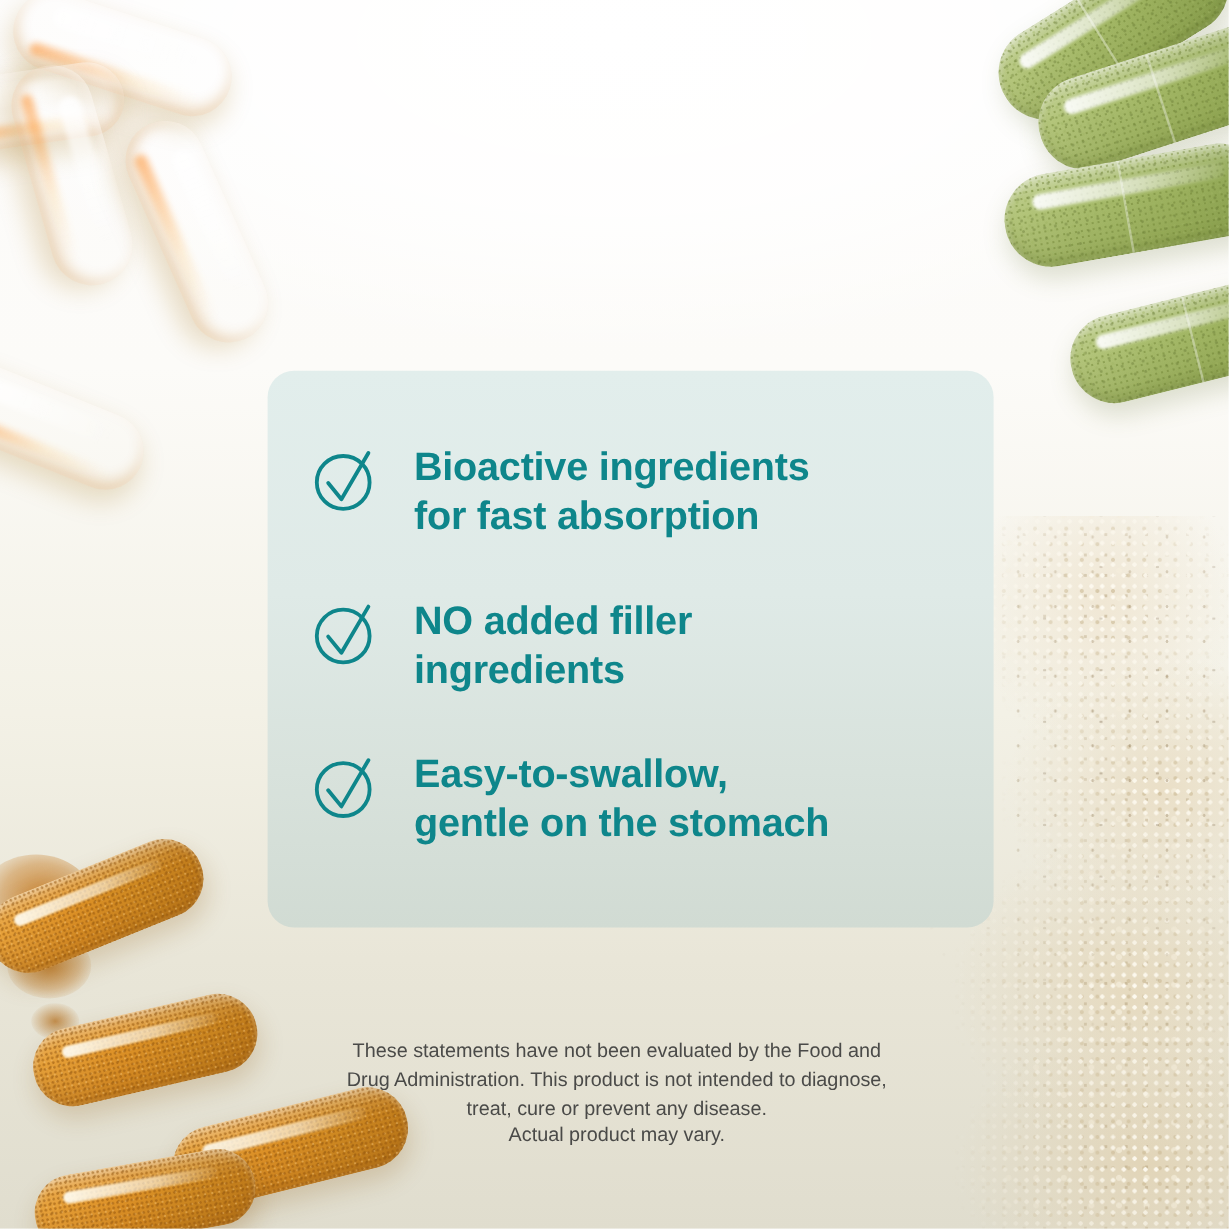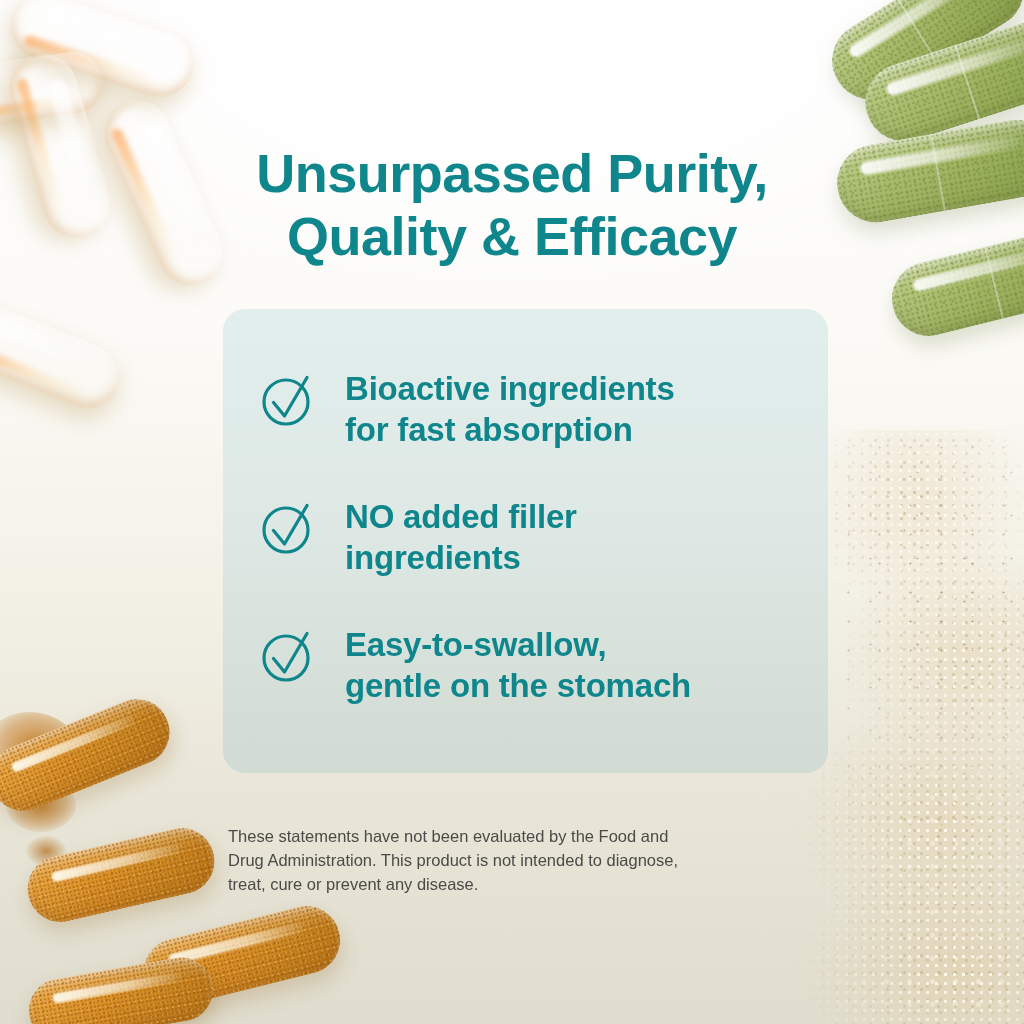--- a/index.html
+++ b/index.html
@@ -238,23 +238,23 @@
     font-weight: 700;
     line-height: 1.24;
     letter-spacing: -0.2px;
     white-space: pre-line;
     padding-top: 2px;
   }
 
   .disclaimer {
     position: absolute;
     left: 228px;
-    top: 824px;
+    top: 864px;
     width: 572px;
-    text-align: left;
+    text-align: center;
     color: #4A4A48;
     font-size: 16.5px;
     line-height: 1.46;
     white-space: pre-line;
   }
   .disclaimer-2 {
     position: absolute;
     left: 228px;
     top: 934px;
     width: 572px;
@@ -320,22 +320,20 @@
   <div class="deco tcap" style="left:28px; top:968px; width:186px; height:64px; transform:rotate(-10deg);">
     <div class="speck"></div>
       <div class="shine"></div>
   </div>
 
   <div class="deco powder-pile">
     <div class="powder-grain"></div>
     <div class="powder-dust"></div>
   </div>
 
-  <h1 class="headline">Unsurpassed Purity,
-Quality &amp; Efficacy</h1>
 
   <div class="benefit-card">
 
     <div class="benefit-row">
       <span class="check-icon">
         <svg viewBox="0 0 62 62" width="62" height="62" fill="none" xmlns="http://www.w3.org/2000/svg">
           <circle cx="29" cy="33" r="22" stroke="#0E868B" stroke-width="3.2"></circle>
           <path d="M16.5 33.5 L27.5 47 L50 8.5" stroke="#0E868B" stroke-width="3.2" stroke-linecap="round" stroke-linejoin="round"></path>
         </svg>
       </span>
@@ -363,14 +361,15 @@
       </span>
       <span class="benefit-text">Easy-to-swallow,
 gentle on the stomach</span>
     </div>
 
   </div>
 
   <div class="disclaimer">These statements have not been evaluated by the Food and
 Drug Administration. This product is not intended to diagnose,
 treat, cure or prevent any disease.</div>
+  <div class="disclaimer-2">Actual product may vary.</div>
 
 </div>
 
 </body></html>

